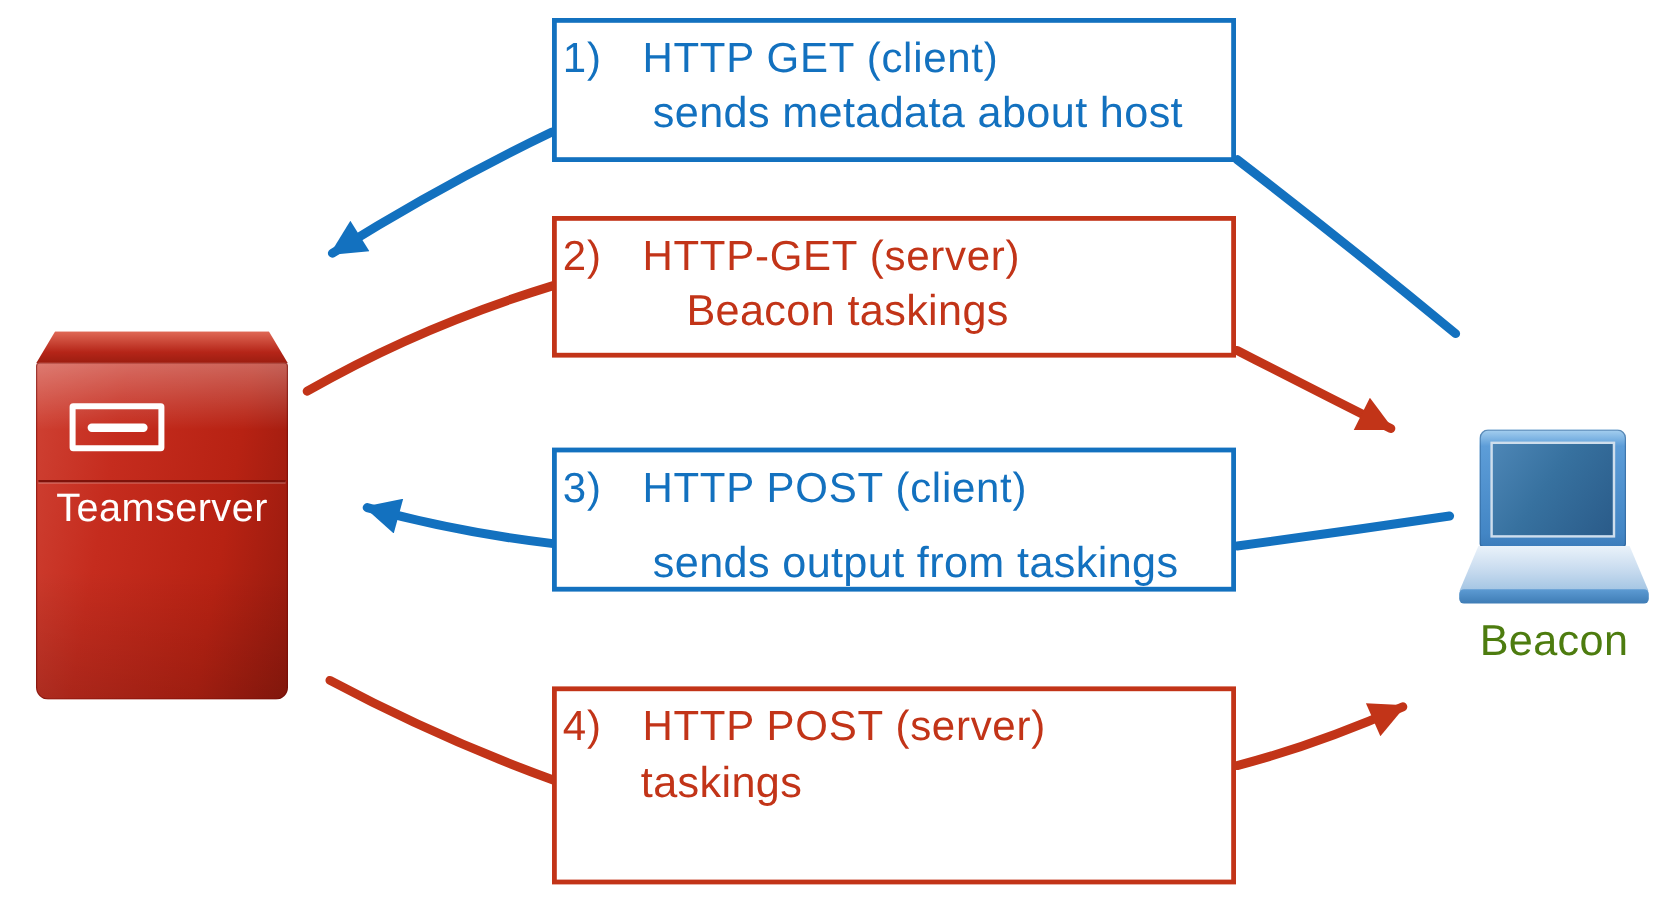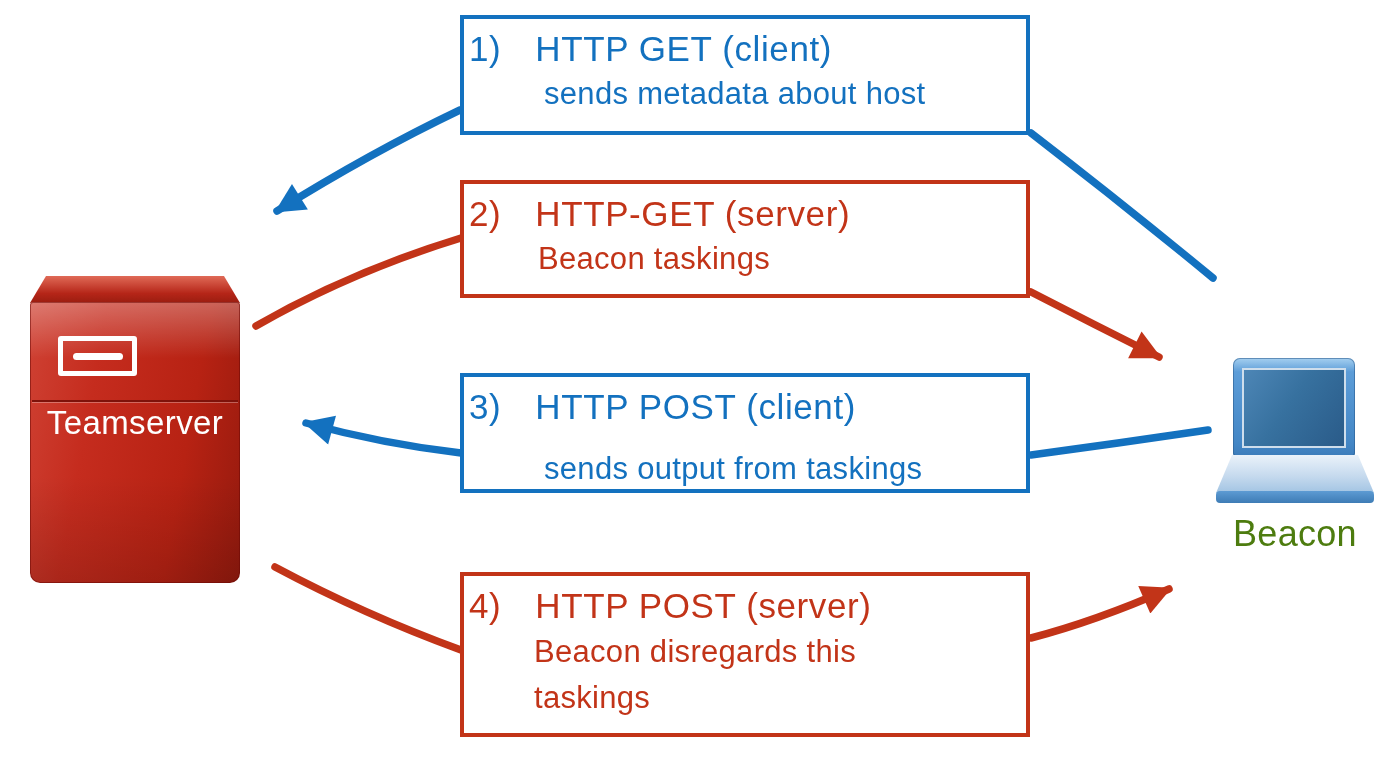--- a/index.html
+++ b/index.html
@@ -20,27 +20,27 @@
   
   .step-box {
     position:absolute; left:460px; width:570px; box-sizing:border-box;
     background:#ffffff; border:4px solid; z-index:2;
   }
   .step-box.blue { border-color:var(--client-blue); color:var(--client-blue); }
   .step-box.red  { border-color:var(--server-red);  color:var(--server-red); }
   .step-heading { display:flex; align-items:baseline; padding:9px 4px 0 5px;
                   font-size:35px; line-height:42px; letter-spacing:0.6px; white-space:nowrap; }
   .step-num { margin-right:34px; }
-  .step-desc { font-size:31px; line-height:46px; letter-spacing:0.3px; white-space:nowrap; }
+  .step-desc { font-size:36px; line-height:46px; letter-spacing:0.3px; white-space:nowrap; }
   #box1 { top:15px;  height:120px; }
   #box2 { top:180px; height:118px; }
   #box3 { top:373px; height:120px; }
   #box4 { top:572px; height:165px; }
   #box1 .step-desc { margin-left:80px; margin-top:1px; }
-  #box2 .step-desc { margin-left:74px; margin-top:1px; }
+  #box2 .step-desc { margin-left:108px; margin-top:1px; }
   #box3 .step-desc { margin-left:80px; margin-top:18px; }
   #box4 .step-desc-block { margin-left:70px; margin-top:2px; }
 
   
   .server { position:absolute; left:30px; top:276px; width:210px; height:307px; z-index:2; }
   .server-top {
     position:absolute; top:0; left:0; width:210px; height:27px;
     background:linear-gradient(180deg,#e06a57 0%,#b52518 65%,#9a1d10 100%);
     clip-path:polygon(16px 0, 194px 0, 210px 27px, 0 27px);
   }
@@ -164,18 +164,17 @@
     </div>
     <div class="step-desc">sends output from taskings</div>
   </div>
 
   <div id="box4" class="step-box red">
     <div class="step-heading">
       <span class="step-num">4)</span>
       <span class="step-title">HTTP POST (server)</span>
     </div>
     <div class="step-desc-block">
-      <div class="step-desc">Beacon disregards this</div>
       <div class="step-desc">taskings</div>
     </div>
   </div>
 
 </div>
 
 </body></html>

